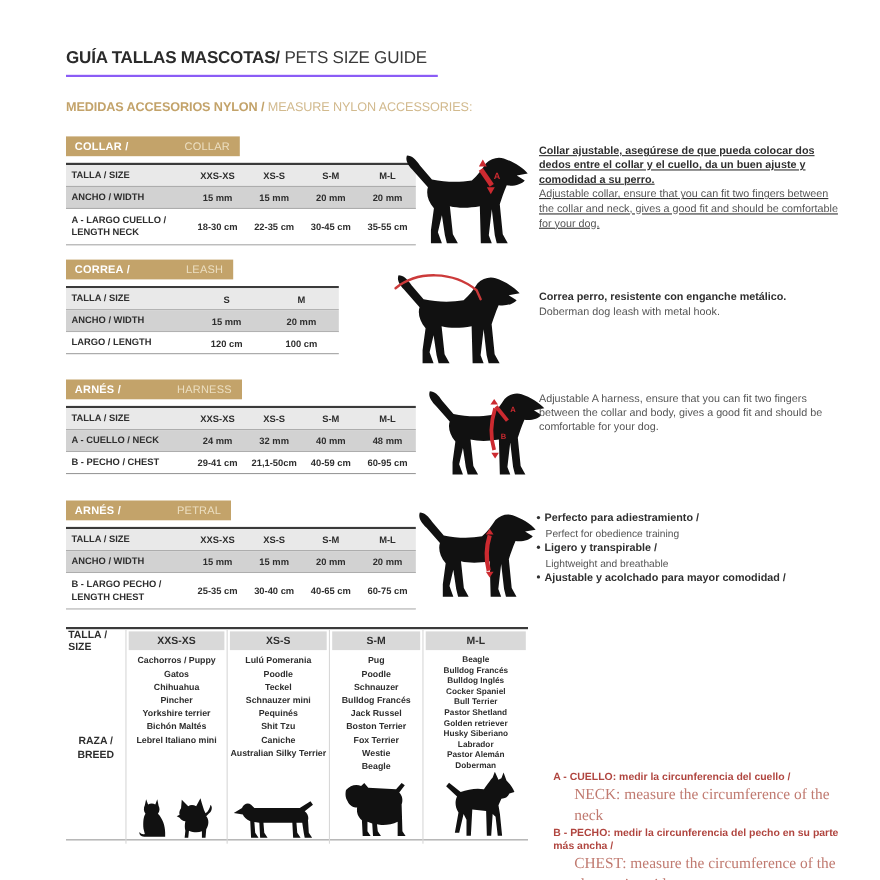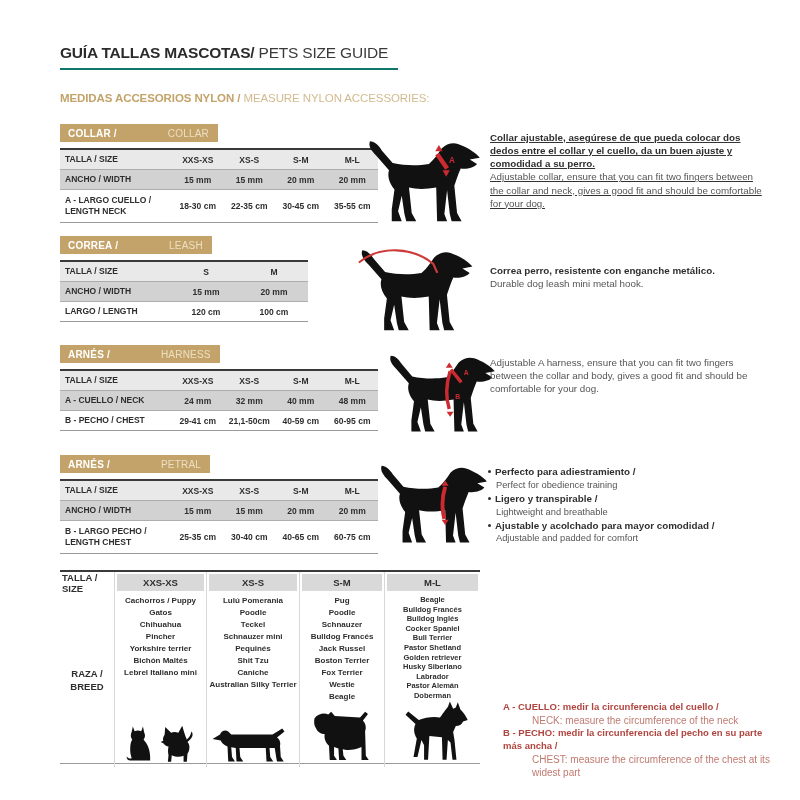--- a/index.html
+++ b/index.html
@@ -1,21 +1,21 @@
 <!DOCTYPE html>
 <html><head>
 <meta charset="utf-8">
 <style>
   html,body{margin:0;padding:0;background:#fff;}
   .page{position:relative;width:800px;height:800px;background:#fff;overflow:hidden;
         font-family:"Liberation Sans",sans-serif;color:#333;}
 
   
   .title{position:absolute;left:60px;top:44px;font-size:15.5px;font-weight:bold;color:#2b2b2b;
-         border-bottom:2px solid #0f766e;padding-bottom:6px;padding-right:10px;letter-spacing:-0.2px;}
+         border-bottom:2px solid #8b5cf6;padding-bottom:6px;padding-right:10px;letter-spacing:-0.2px;}
   .title .lite{font-weight:normal;color:#3a3a3a;}
   .subtitle{position:absolute;left:60px;top:92px;font-size:11.5px;font-weight:bold;color:#c3a36a;letter-spacing:-0.1px;}
   .subtitle .lite{font-weight:normal;color:#d2ba8e;}
 
   
   .badge{position:absolute;left:60px;background:#c3a36a;color:#fff;font-size:10px;font-weight:bold;
          padding:4px 9px 3px 8px;letter-spacing:0.2px;}
   .badge .lite{color:#ecdfc2;font-weight:normal;padding-left:48px;}
 
   
@@ -59,21 +59,21 @@
   .bhead-plain{background:transparent;}
   .bbody{flex:1;padding:3px 1px 0 1px;text-align:center;font-size:8px;font-weight:bold;color:#2e2e2e;line-height:1.5;}
   .bbody.tight{font-size:7.5px;line-height:1.28;}
   .braza{display:flex;flex-direction:column;justify-content:center;font-size:9.5px;line-height:1.3;}
   .bsil{display:flex;align-items:flex-end;justify-content:center;gap:5px;padding:0 0 4px 0;}
   .bsil svg{fill:#111;}
 
   
   .notes{position:absolute;left:503px;top:701px;width:272px;font-size:9.5px;line-height:1.35;}
   .note .es{font-weight:bold;color:#b0453f;}
-  .note .en{color:#c07a70;margin-left:29px;font-weight:normal;font-size:10px;}
+  .note .en{color:#c07a70;margin-left:19px;font-weight:normal;font-size:14px;font-family:Liberation Serif, serif;}
 </style>
 </head>
 <body>
 
 <div class="page">
 
   <div class="title"><span>GUÍA TALLAS MASCOTAS/</span><span class="lite"> PETS SIZE GUIDE</span></div>
   <div class="subtitle"><span>MEDIDAS ACCESORIOS NYLON / </span><span class="lite">MEASURE NYLON ACCESSORIES:</span></div>
 
   <div class="badge" style="top:124px;"><span>COLLAR /</span><span class="lite"> COLLAR</span></div>
@@ -137,21 +137,21 @@
     </div>
   </div>
 
   <svg class="dog" style="left:352px;top:242px;width:128px;height:91px;" viewBox="0 0 140 100">
     <path class="body" d="M132,27 L121,29 L129,34 C126,38 118,40 111,39 C108,46 106,52 104,58 L107,88 L112,97 L101,97 L99,89 L96,63 L93,89 L96,97 L85,97 L84,60 C73,62 62,62 54,60 L57,88 L62,97 L51,97 L49,89 L46,69 L42,86 L46,97 L35,97 L35,84 L38,62 C32,55 30,47 32,41 L18,25 C12,19 9,14 11,9 C16,9 20,13 24,19 L36,33 C50,36 64,36 76,34 C82,29 86,23 90,17 C95,12 102,10 108,12 C117,15 127,21 132,27 Z"></path>
     <path class="leash" d="M8,22 C30,4 66,5 89,24 L93,33"></path>
   </svg>
 
   <div class="desc" style="top:264px;">
     <div class="es">Correa perro, resistente con enganche metálico.</div>
-    <div class="en">Durable dog leash mini metal hook.</div>
+    <div class="en">Doberman dog leash with metal hook.</div>
   </div>
 
   <div class="badge" style="top:345px;"><span>ARNÉS /</span><span class="lite"> HARNESS</span></div>
 
   <div class="size-table" style="top:369px;width:318px;">
     <div class="srow hdr">
       <div class="c0">TALLA / SIZE</div>
       <div class="cv">XXS-XS</div>
       <div class="cv">XS-S</div>
       <div class="cv">S-M</div>
@@ -228,21 +228,20 @@
     <div class="bullet">
       <span class="dot"></span><span class="es">Perfecto para adiestramiento /</span>
       <div class="en">Perfect for obedience training</div>
     </div>
     <div class="bullet">
       <span class="dot"></span><span class="es">Ligero y transpirable /</span>
       <div class="en">Lightweight and breathable</div>
     </div>
     <div class="bullet">
       <span class="dot"></span><span class="es">Ajustable y acolchado para mayor comodidad /</span>
-      <div class="en">Adjustable and padded for comfort</div>
     </div>
   </div>
 
   <div class="breed-table">
     <div class="bcol">
       <div class="bhead bhead-plain">TALLA / SIZE</div>
       <div class="bbody braza">
         <div>RAZA /</div>
         <div>BREED</div>
       </div>

